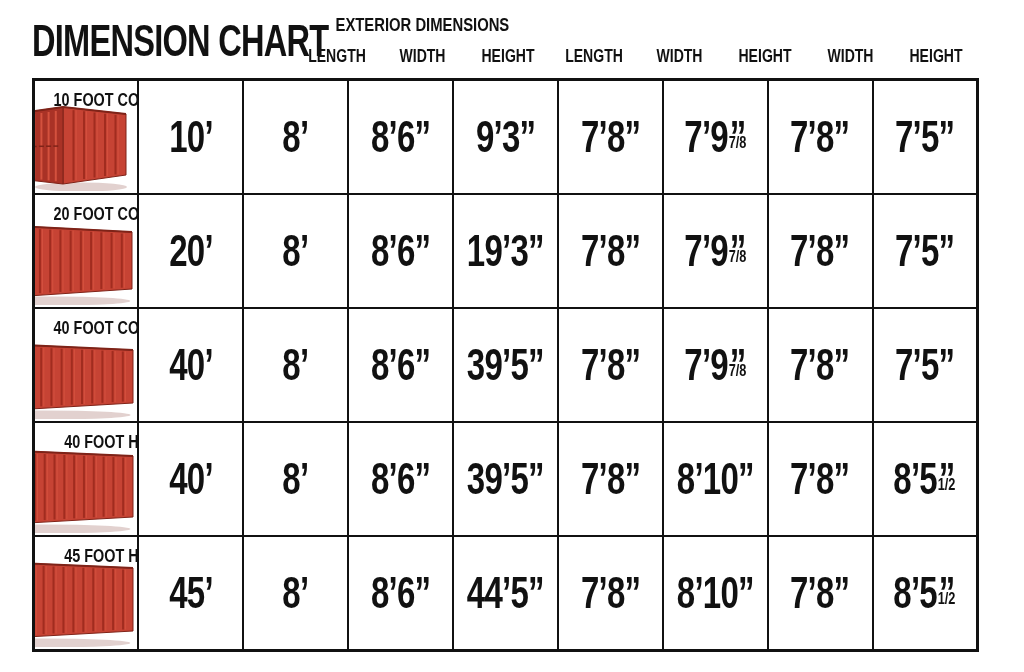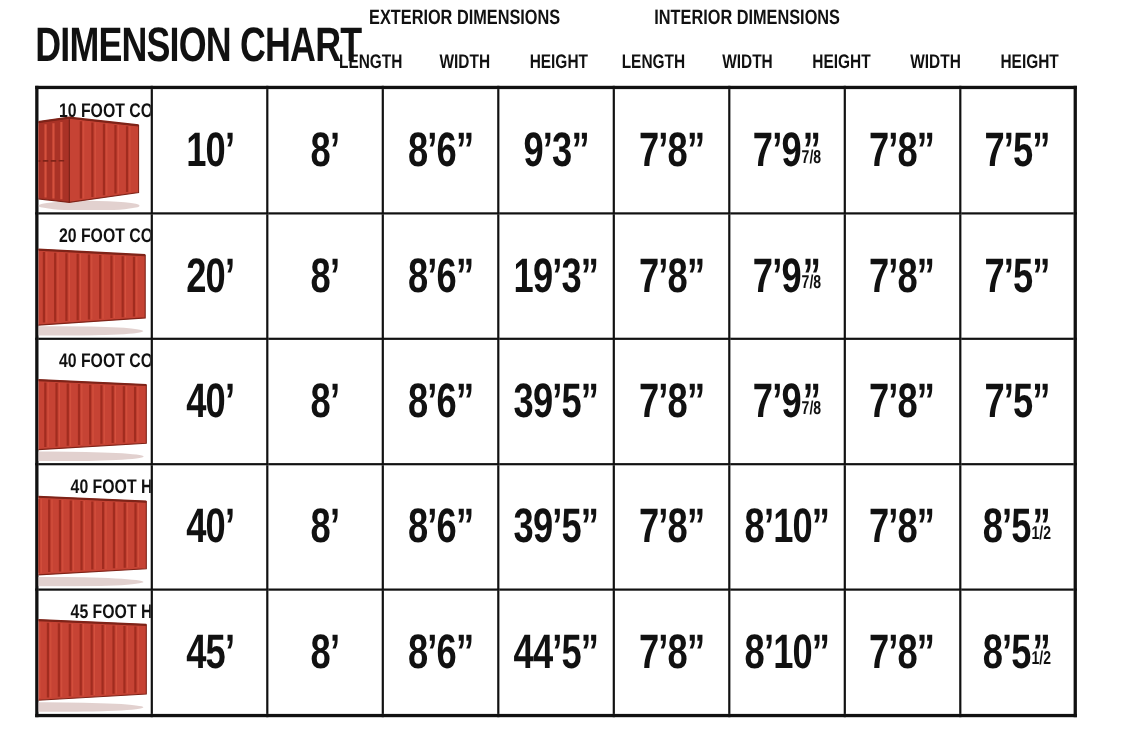--- a/index.html
+++ b/index.html
@@ -6,21 +6,21 @@
   body{width:1024px;height:672px;overflow:hidden;
        font-family:"Liberation Sans","DejaVu Sans",sans-serif;color:#111;}
   .chart{position:absolute;left:32px;top:6px;width:864px;}
 
   
   .head-grid{display:grid;grid-template-columns:262px repeat(8,1fr);
              grid-template-rows:40px 30px;width:947px;}
   .title{grid-column:1;grid-row:1/3;display:flex;align-items:center;}
   .title .cond{font-size:44px;font-weight:bold;letter-spacing:-1px;
                transform:scaleX(0.74);transform-origin:0 50%;white-space:nowrap;}
-  .group{display:flex;align-items:flex-start;justify-content:center;grid-row:1;padding-bottom:2px;}
+  .group{display:flex;align-items:center;justify-content:center;grid-row:1;padding-bottom:2px;}
   .group .cond{font-size:19px;font-weight:bold;transform:scaleX(0.78);white-space:nowrap;}
   .g1{grid-column:2/5;} .g2{grid-column:5/8;} .g3{grid-column:8/10;}
   .sub{grid-row:2;display:flex;justify-content:center;}
   .sub .cond{font-size:18px;font-weight:bold;transform:scaleX(0.78);white-space:nowrap;}
 
   
   table{border-collapse:collapse;table-layout:fixed;width:947px;
         border:3px solid #111;margin-top:2px;}
   td{border:2px solid #111;text-align:center;vertical-align:middle;
      height:112px;padding:0;overflow:hidden;}
@@ -39,23 +39,20 @@
 </head>
 <body>
 
 <div class="chart">
   <div class="head-grid">
     <div class="title">
       <span class="cond">DIMENSION CHART</span>
     </div>
     <div class="group g1">
       <span class="cond">EXTERIOR DIMENSIONS</span>
-    </div>
-    <div class="group g2">
-      <span class="cond">INTERIOR DIMENSIONS</span>
     </div>
 
   <div class="sub" style="grid-column: 2;">
         <span class="cond">LENGTH</span>
       </div>
       <div class="sub" style="grid-column: 3;">
         <span class="cond">WIDTH</span>
       </div>
       <div class="sub" style="grid-column: 4;">
         <span class="cond">HEIGHT</span>

